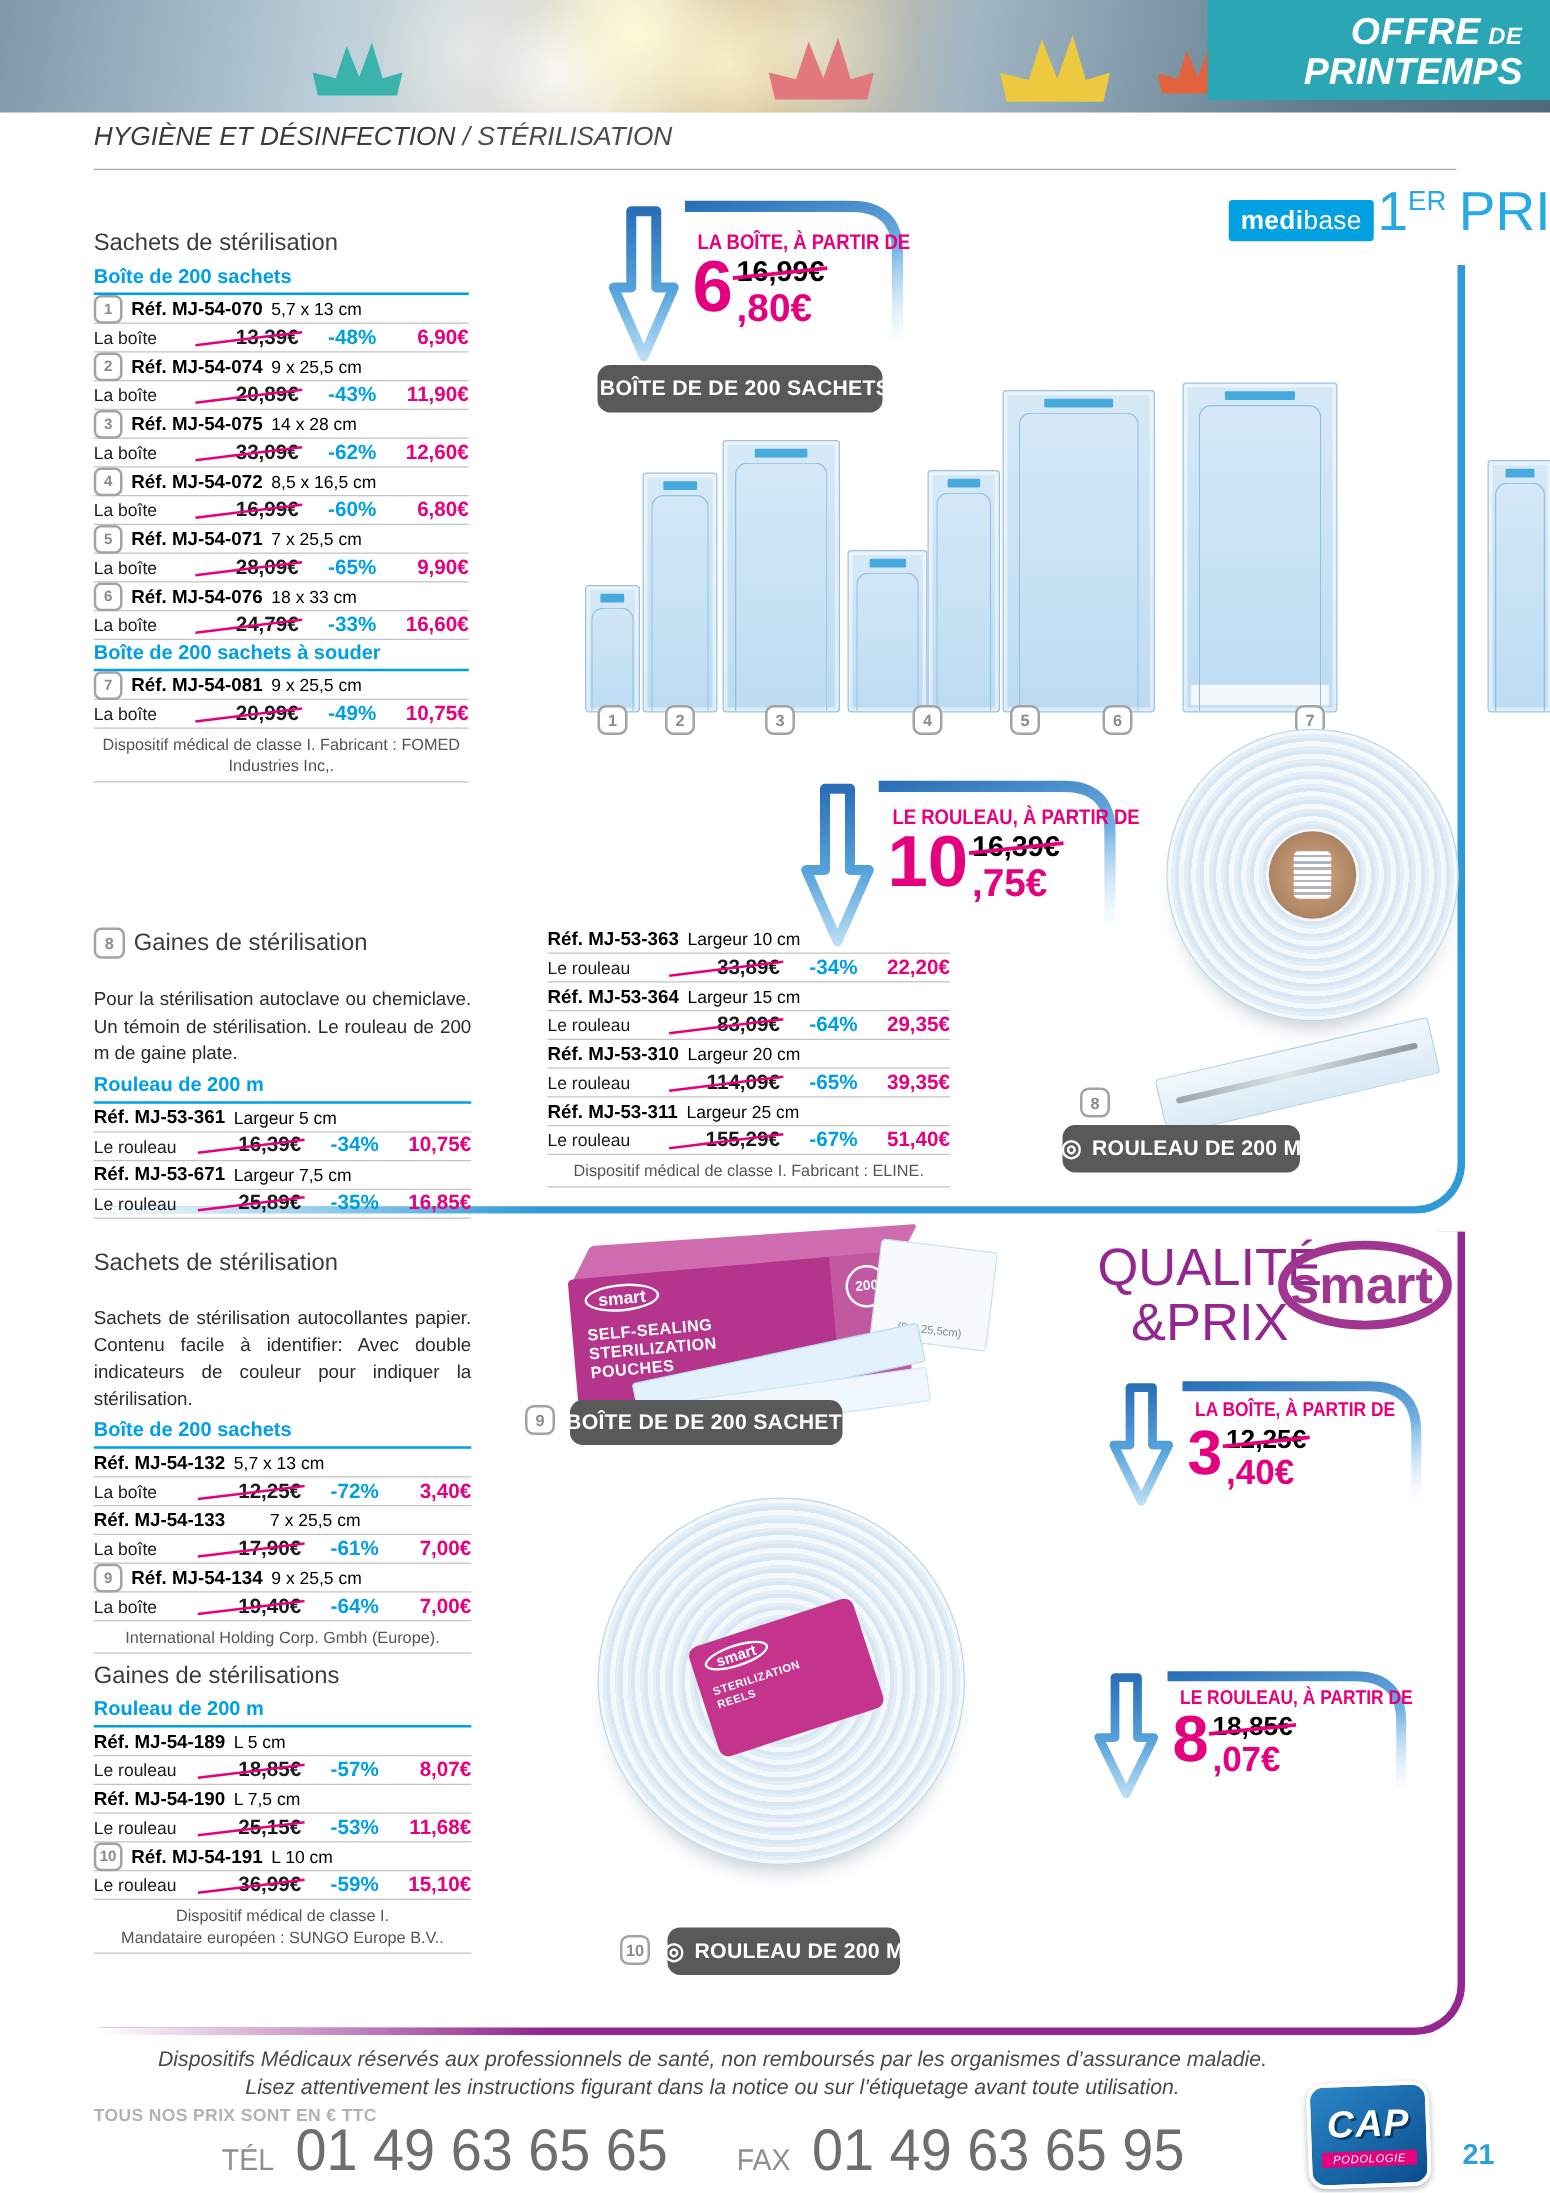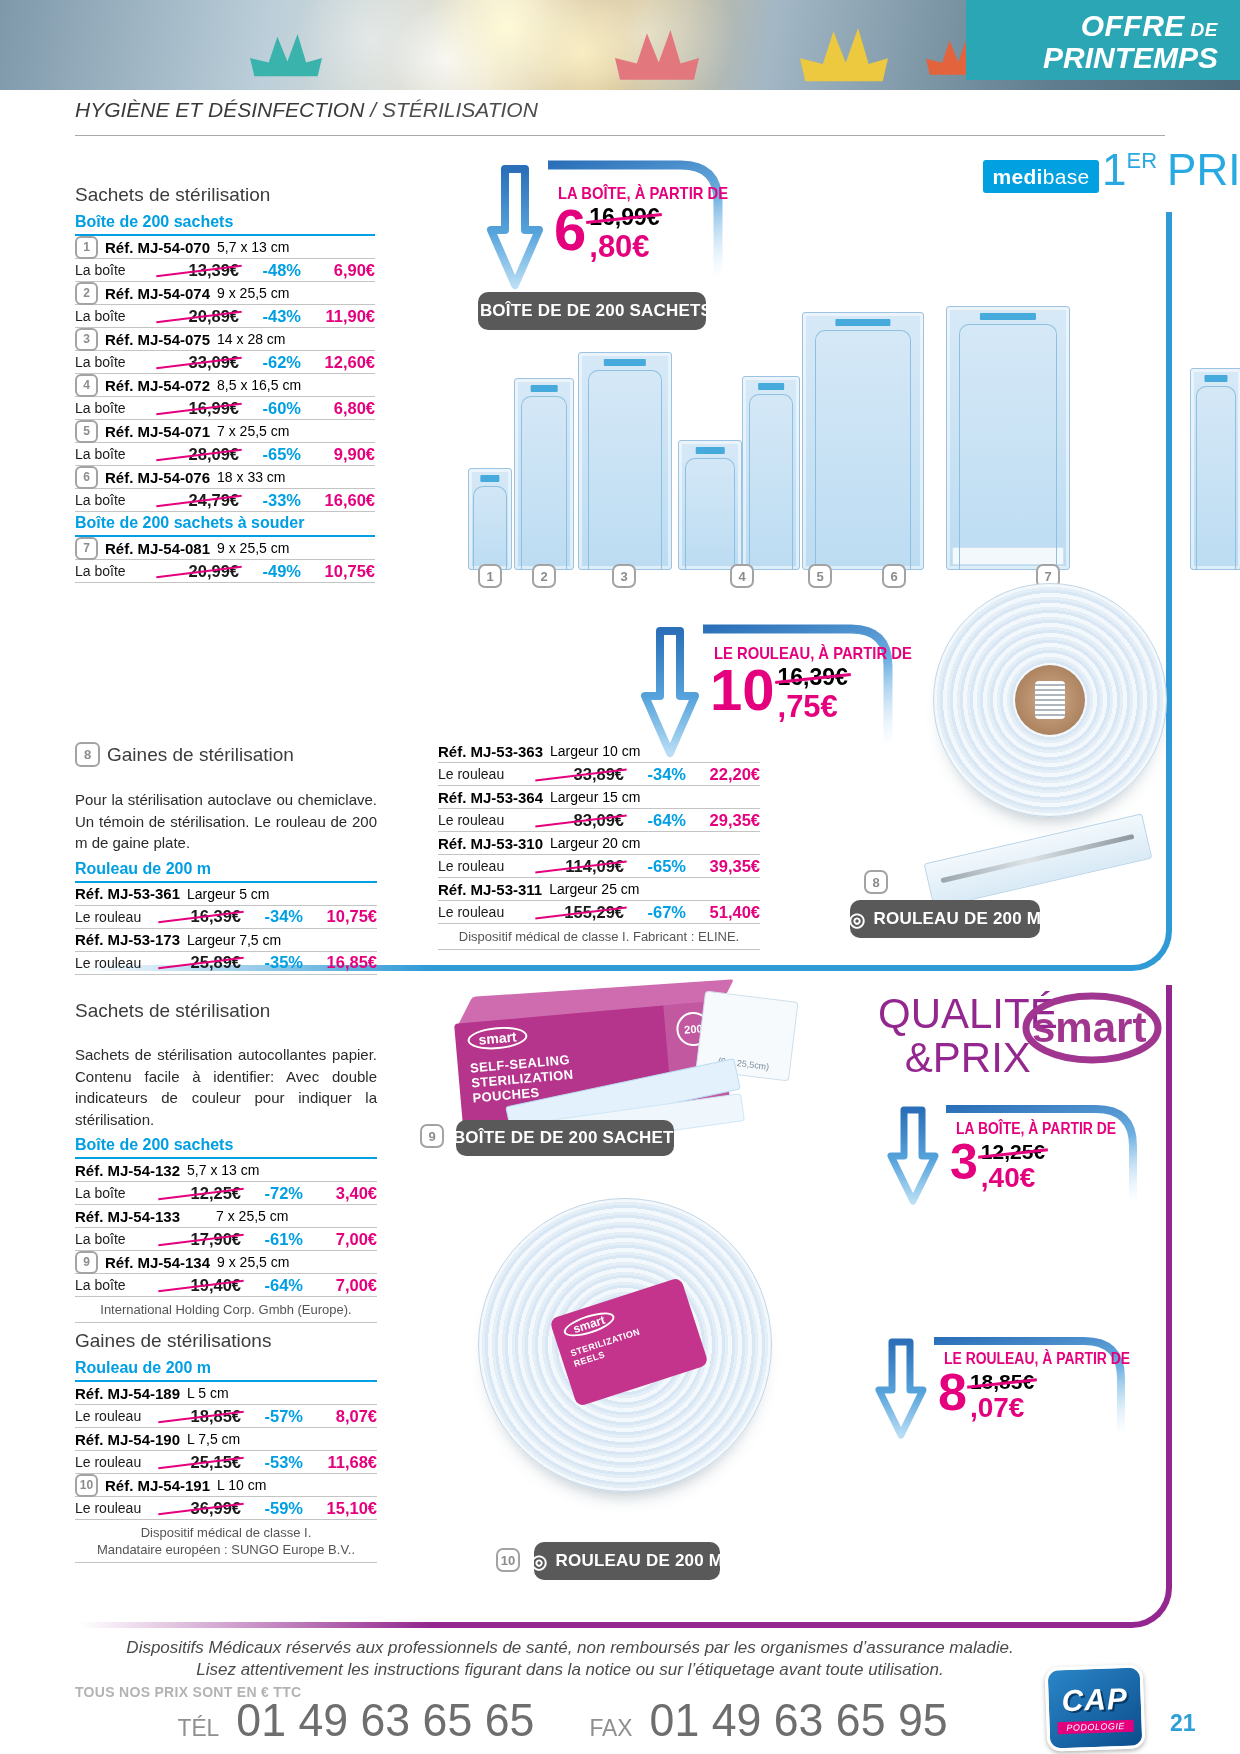--- a/index.html
+++ b/index.html
@@ -251,20 +251,21 @@
       <span class="chip">7</span>
       <span class="ref">Réf. MJ-54-081</span>
       <span class="size">9 x 25,5 cm</span>
     </div>
   <div class="trow">
       <span class="unit">La boîte</span>
       <span class="old strike">20,99€</span>
       <span class="pct">-49%</span>
       <span class="new">10,75€</span>
     </div>
+  <div class="tfoot">Dispositif médical de classe I. Fabricant : FOMED Industries Inc,.</div>
 </div>
 
 <svg class="abs" style="left:548px;top:160px" width="180" height="155" viewBox="0 0 180 155">
   <defs>
       <linearGradient id="bg1" x1="0" y1="0" x2="0.35" y2="1">
     <stop offset="0" stop-color="#2a6fb8"></stop>
         <stop offset="0.5" stop-color="#6fb1e2"></stop>
         <stop offset="1" stop-color="#cfe9f8" stop-opacity="0"></stop>
   </linearGradient>
     </defs>
@@ -378,21 +379,21 @@
       <span class="ref">Réf. MJ-53-361</span>
       <span class="size">Largeur 5 cm</span>
     </div>
   <div class="trow">
       <span class="unit">Le rouleau</span>
       <span class="old strike">16,39€</span>
       <span class="pct">-34%</span>
       <span class="new">10,75€</span>
     </div>
   <div class="trow">
-      <span class="ref">Réf. MJ-53-173</span>
+      <span class="ref">Réf. MJ-53-671</span>
       <span class="size">Largeur 7,5 cm</span>
     </div>
   <div class="trow">
       <span class="unit">Le rouleau</span>
       <span class="old strike">25,89€</span>
       <span class="pct">-35%</span>
       <span class="new">16,85€</span>
     </div>
 </div>
 

